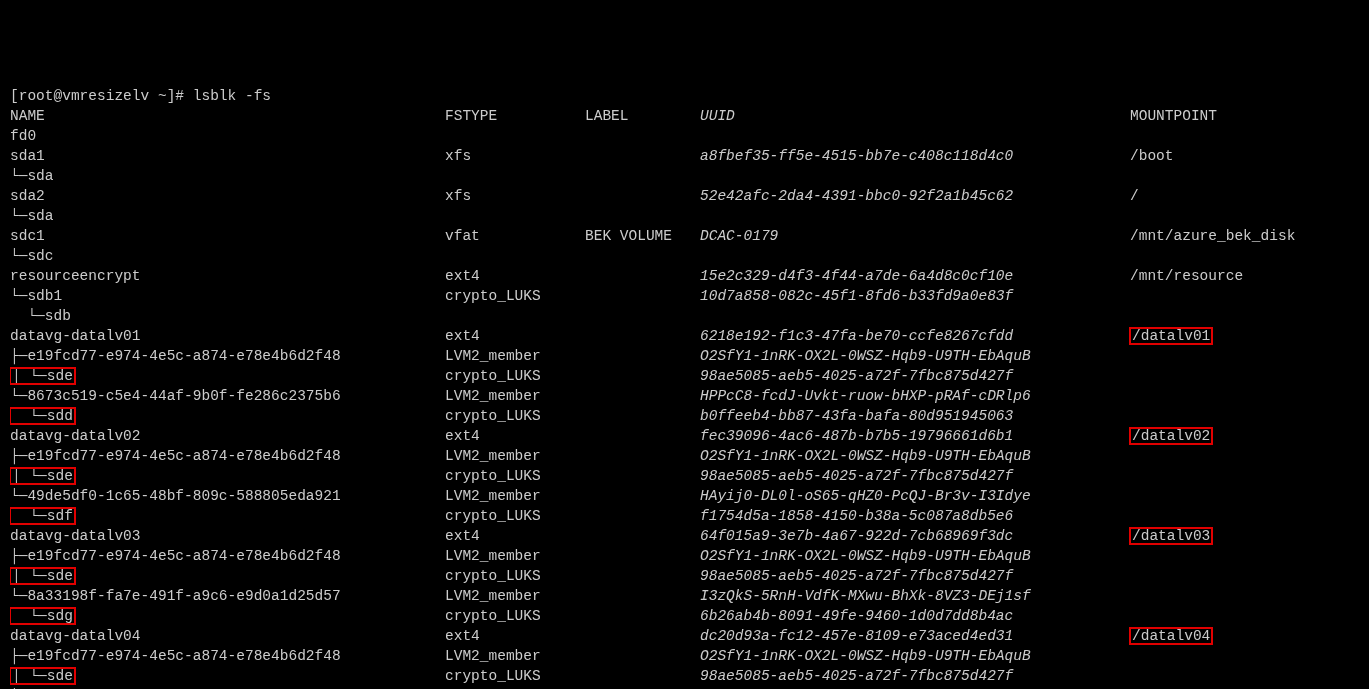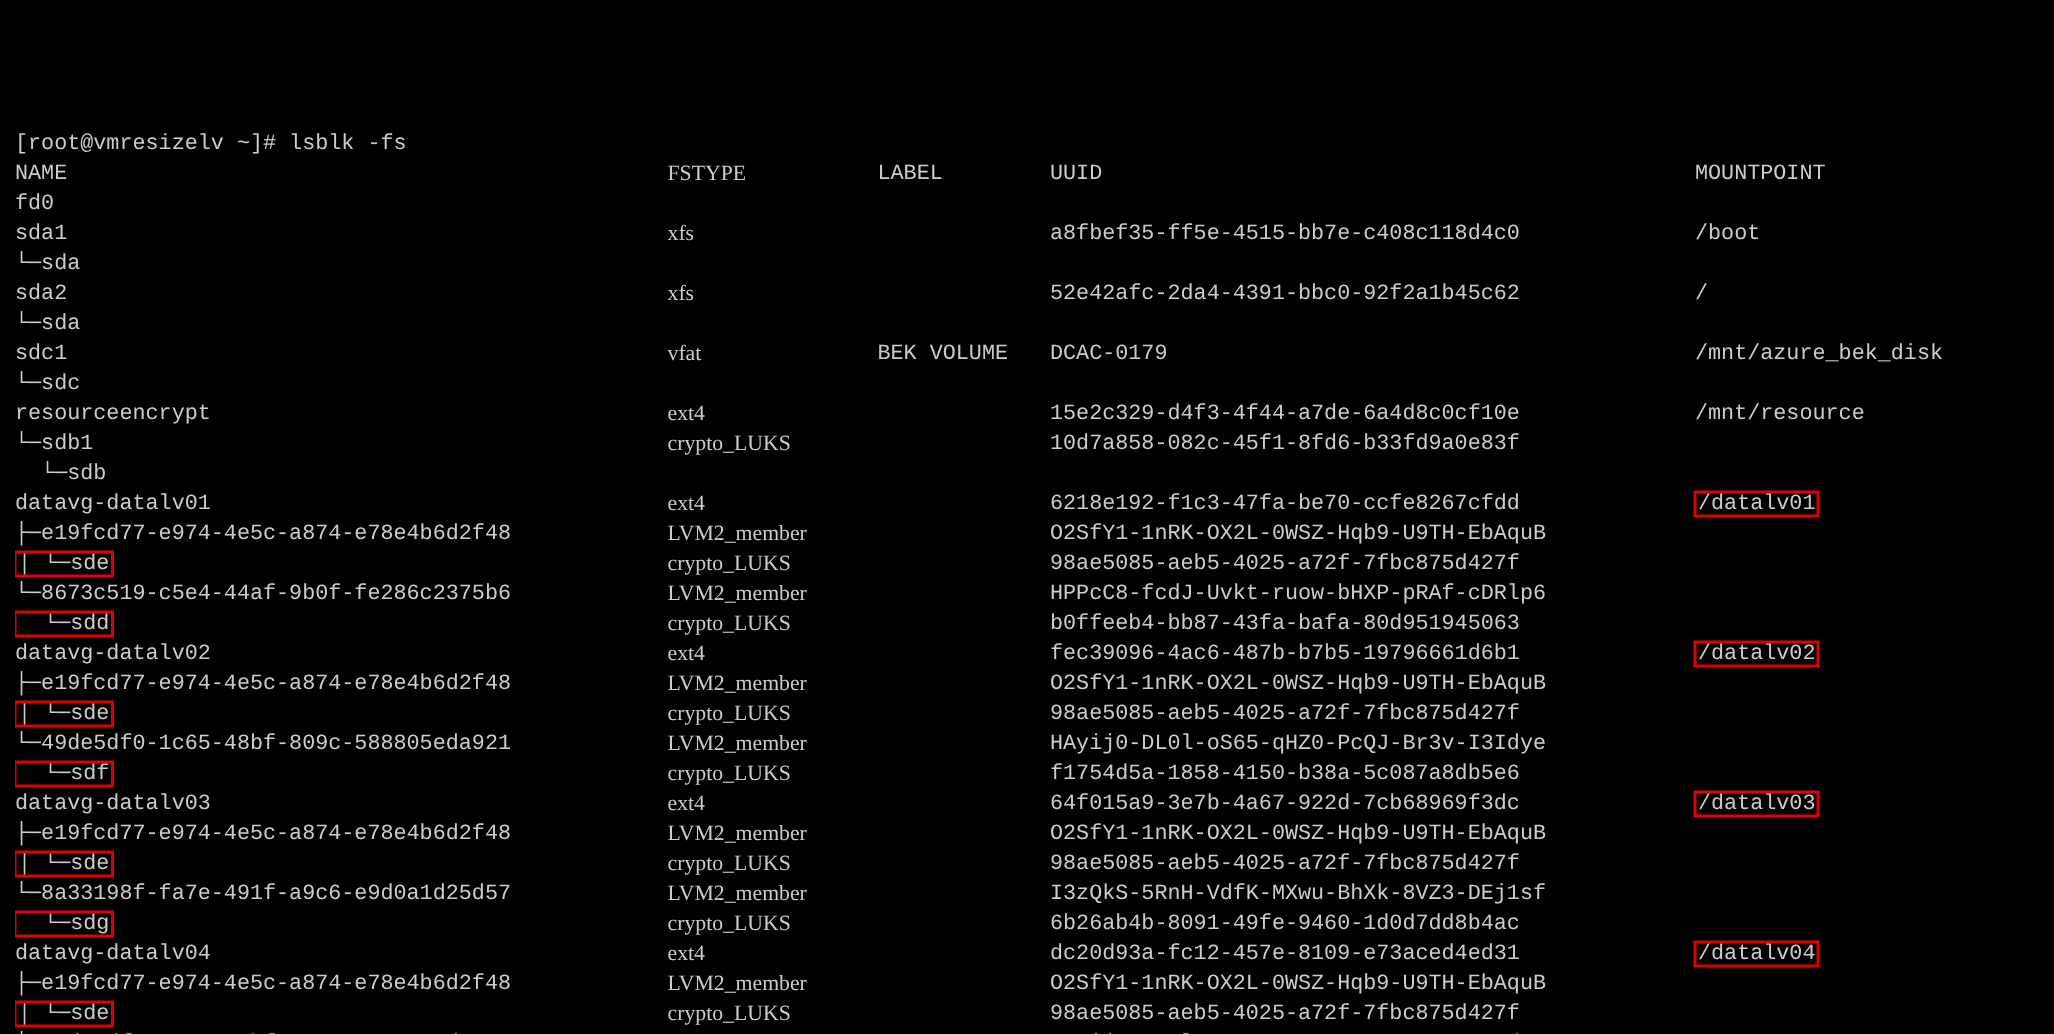--- a/index.html
+++ b/index.html
@@ -8,23 +8,23 @@
       color: #ccc;
       font-family: "Consolas", "Courier New", monospace;
       font-size: 14.5px;
       line-height: 20px;
       padding: 6px 10px;
       white-space: pre;
       width: 1369px;
     }
     .row { display: flex; }
     .c-name   { display:inline-block; width:435px; overflow:hidden; }
-    .c-fstype { display:inline-block; width:140px; overflow:hidden;font-family:Liberation Serif, serif; }
+    .c-fstype { display:inline-block; width:140px; overflow:hidden; }
     .c-label  { display:inline-block; width:115px; overflow:hidden; }
-    .c-uuid   { display:inline-block; width:430px; overflow:hidden; }
+    .c-uuid   { display:inline-block; width:430px; overflow:hidden;font-style:italic; }
     .c-mnt    { display:inline-block; min-width:170px; }
     .red-box  { outline: 2px solid #e10000; outline-offset: -1px; padding: 0 2px; text-align: center; }
   </style>
 </head>
 <body>
 
 
 
 <div id="out"><div class="row"><span>[root@vmresizelv ~]# </span><span>lsblk -fs</span></div><div class="row"><span class="c-name">NAME</span><span class="c-fstype">FSTYPE</span><span class="c-label">LABEL</span><span class="c-uuid">UUID</span><span class="c-mnt">MOUNTPOINT</span></div><div class="row"><span class="c-name">fd0</span><span class="c-fstype"></span><span class="c-label"></span><span class="c-uuid"></span><span class="c-mnt"></span></div><div class="row"><span class="c-name">sda1</span><span class="c-fstype">xfs</span><span class="c-label"></span><span class="c-uuid">a8fbef35-ff5e-4515-bb7e-c408c118d4c0</span><span class="c-mnt">/boot</span></div><div class="row"><span class="c-name">└─sda</span><span class="c-fstype"></span><span class="c-label"></span><span class="c-uuid"></span><span class="c-mnt"></span></div><div class="row"><span class="c-name">sda2</span><span class="c-fstype">xfs</span><span class="c-label"></span><span class="c-uuid">52e42afc-2da4-4391-bbc0-92f2a1b45c62</span><span class="c-mnt">/</span></div><div class="row"><span class="c-name">└─sda</span><span class="c-fstype"></span><span class="c-label"></span><span class="c-uuid"></span><span class="c-mnt"></span></div><div class="row"><span class="c-name">sdc1</span><span class="c-fstype">vfat</span><span class="c-label">BEK VOLUME</span><span class="c-uuid">DCAC-0179</span><span class="c-mnt">/mnt/azure_bek_disk</span></div><div class="row"><span class="c-name">└─sdc</span><span class="c-fstype"></span><span class="c-label"></span><span class="c-uuid"></span><span class="c-mnt"></span></div><div class="row"><span class="c-name">resourceencrypt</span><span class="c-fstype">ext4</span><span class="c-label"></span><span class="c-uuid">15e2c329-d4f3-4f44-a7de-6a4d8c0cf10e</span><span class="c-mnt">/mnt/resource</span></div><div class="row"><span class="c-name">└─sdb1</span><span class="c-fstype">crypto_LUKS</span><span class="c-label"></span><span class="c-uuid">10d7a858-082c-45f1-8fd6-b33fd9a0e83f</span><span class="c-mnt"></span></div><div class="row"><span class="c-name">  └─sdb</span><span class="c-fstype"></span><span class="c-label"></span><span class="c-uuid"></span><span class="c-mnt"></span></div><div class="row"><span class="c-name">datavg-datalv01</span><span class="c-fstype">ext4</span><span class="c-label"></span><span class="c-uuid">6218e192-f1c3-47fa-be70-ccfe8267cfdd</span><span class="c-mnt"><span class="red-box">/datalv01</span></span></div><div class="row"><span class="c-name">├─e19fcd77-e974-4e5c-a874-e78e4b6d2f48</span><span class="c-fstype">LVM2_member</span><span class="c-label"></span><span class="c-uuid">O2SfY1-1nRK-OX2L-0WSZ-Hqb9-U9TH-EbAquB</span><span class="c-mnt"></span></div><div class="row"><span class="c-name"><span class="red-box">│ └─sde</span></span><span class="c-fstype">crypto_LUKS</span><span class="c-label"></span><span class="c-uuid">98ae5085-aeb5-4025-a72f-7fbc875d427f</span><span class="c-mnt"></span></div><div class="row"><span class="c-name">└─8673c519-c5e4-44af-9b0f-fe286c2375b6</span><span class="c-fstype">LVM2_member</span><span class="c-label"></span><span class="c-uuid">HPPcC8-fcdJ-Uvkt-ruow-bHXP-pRAf-cDRlp6</span><span class="c-mnt"></span></div><div class="row"><span class="c-name"><span class="red-box">  └─sdd</span></span><span class="c-fstype">crypto_LUKS</span><span class="c-label"></span><span class="c-uuid">b0ffeeb4-bb87-43fa-bafa-80d951945063</span><span class="c-mnt"></span></div><div class="row"><span class="c-name">datavg-datalv02</span><span class="c-fstype">ext4</span><span class="c-label"></span><span class="c-uuid">fec39096-4ac6-487b-b7b5-19796661d6b1</span><span class="c-mnt"><span class="red-box">/datalv02</span></span></div><div class="row"><span class="c-name">├─e19fcd77-e974-4e5c-a874-e78e4b6d2f48</span><span class="c-fstype">LVM2_member</span><span class="c-label"></span><span class="c-uuid">O2SfY1-1nRK-OX2L-0WSZ-Hqb9-U9TH-EbAquB</span><span class="c-mnt"></span></div><div class="row"><span class="c-name"><span class="red-box">│ └─sde</span></span><span class="c-fstype">crypto_LUKS</span><span class="c-label"></span><span class="c-uuid">98ae5085-aeb5-4025-a72f-7fbc875d427f</span><span class="c-mnt"></span></div><div class="row"><span class="c-name">└─49de5df0-1c65-48bf-809c-588805eda921</span><span class="c-fstype">LVM2_member</span><span class="c-label"></span><span class="c-uuid">HAyij0-DL0l-oS65-qHZ0-PcQJ-Br3v-I3Idye</span><span class="c-mnt"></span></div><div class="row"><span class="c-name"><span class="red-box">  └─sdf</span></span><span class="c-fstype">crypto_LUKS</span><span class="c-label"></span><span class="c-uuid">f1754d5a-1858-4150-b38a-5c087a8db5e6</span><span class="c-mnt"></span></div><div class="row"><span class="c-name">datavg-datalv03</span><span class="c-fstype">ext4</span><span class="c-label"></span><span class="c-uuid">64f015a9-3e7b-4a67-922d-7cb68969f3dc</span><span class="c-mnt"><span class="red-box">/datalv03</span></span></div><div class="row"><span class="c-name">├─e19fcd77-e974-4e5c-a874-e78e4b6d2f48</span><span class="c-fstype">LVM2_member</span><span class="c-label"></span><span class="c-uuid">O2SfY1-1nRK-OX2L-0WSZ-Hqb9-U9TH-EbAquB</span><span class="c-mnt"></span></div><div class="row"><span class="c-name"><span class="red-box">│ └─sde</span></span><span class="c-fstype">crypto_LUKS</span><span class="c-label"></span><span class="c-uuid">98ae5085-aeb5-4025-a72f-7fbc875d427f</span><span class="c-mnt"></span></div><div class="row"><span class="c-name">└─8a33198f-fa7e-491f-a9c6-e9d0a1d25d57</span><span class="c-fstype">LVM2_member</span><span class="c-label"></span><span class="c-uuid">I3zQkS-5RnH-VdfK-MXwu-BhXk-8VZ3-DEj1sf</span><span class="c-mnt"></span></div><div class="row"><span class="c-name"><span class="red-box">  └─sdg</span></span><span class="c-fstype">crypto_LUKS</span><span class="c-label"></span><span class="c-uuid">6b26ab4b-8091-49fe-9460-1d0d7dd8b4ac</span><span class="c-mnt"></span></div><div class="row"><span class="c-name">datavg-datalv04</span><span class="c-fstype">ext4</span><span class="c-label"></span><span class="c-uuid">dc20d93a-fc12-457e-8109-e73aced4ed31</span><span class="c-mnt"><span class="red-box">/datalv04</span></span></div><div class="row"><span class="c-name">├─e19fcd77-e974-4e5c-a874-e78e4b6d2f48</span><span class="c-fstype">LVM2_member</span><span class="c-label"></span><span class="c-uuid">O2SfY1-1nRK-OX2L-0WSZ-Hqb9-U9TH-EbAquB</span><span class="c-mnt"></span></div><div class="row"><span class="c-name"><span class="red-box">│ └─sde</span></span><span class="c-fstype">crypto_LUKS</span><span class="c-label"></span><span class="c-uuid">98ae5085-aeb5-4025-a72f-7fbc875d427f</span><span class="c-mnt"></span></div><div class="row"><span class="c-name">├─49de5df0-1c65-48bf-809c-588805eda921</span><span class="c-fstype">LVM2_member</span><span class="c-label"></span><span class="c-uuid">HAyij0-DL0l-oS65-qHZ0-PcQJ-Br3v-I3Idye</span><span class="c-mnt"></span></div></div>
 

